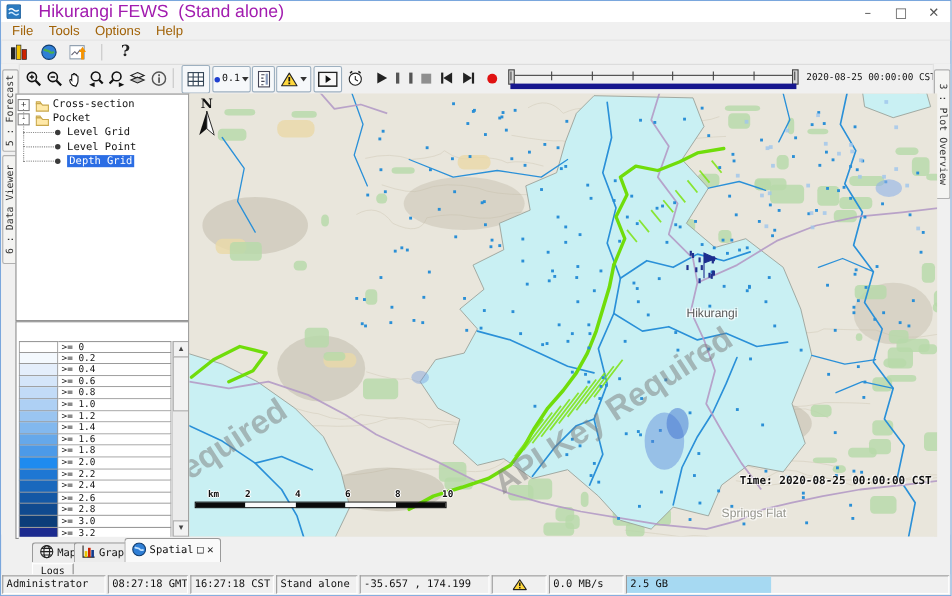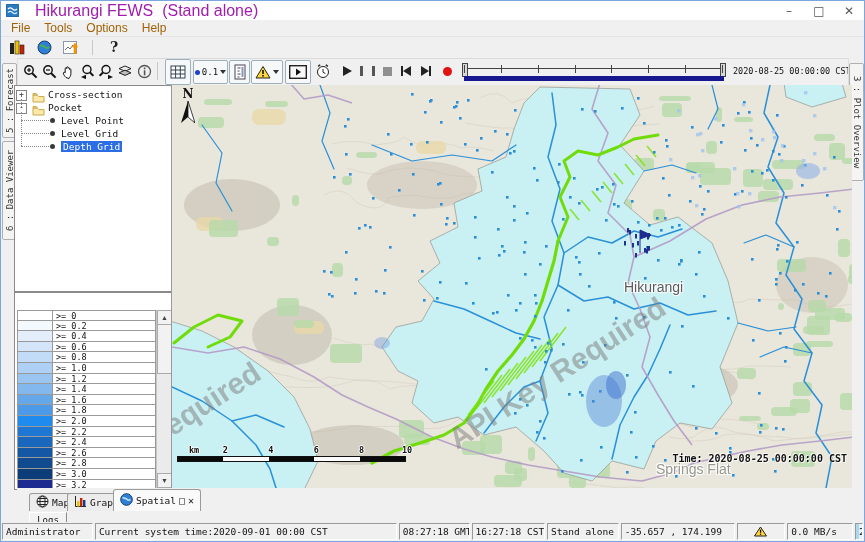--- a/index.html
+++ b/index.html
@@ -92,24 +92,24 @@
   .lg-scroll{position:absolute;top:17px;right:1px;bottom:1px;width:14px;background:#ebebeb;border-left:1px solid #c5c5c5}
   .lg-arrow{position:absolute;left:0;width:13px;height:13px;background:#f2f2f2;border:1px solid #aaa;
             font-size:7px;color:#444;display:flex;align-items:center;justify-content:center}
   .lg-thumb{position:absolute;left:0;top:14px;width:13px;height:48px;background:#f2f2f2;border:1px solid #aaa}
 
   
   .map-area{position:absolute;left:170px;top:84px;width:680px;height:403px;background:#e9e6dc;
             overflow:hidden;border-left:1px solid #9a9a9a}
   .north{position:absolute;left:7px;top:2px;width:18px;text-align:center}
   .north-n{font-size:12px;font-weight:bold;font-family:"DejaVu Serif",serif;color:#111}
-  .map-town{position:absolute;font-size:14px;color:#5a5a5a;white-space:nowrap;
+  .map-town{position:absolute;font-size:11px;color:#5a5a5a;white-space:nowrap;
             text-shadow:1px 1px 1px #fff,-1px -1px 1px #fff,1px -1px 1px #fff,-1px 1px 1px #fff}
   .map-town.faint{color:#97978f}
-  .map-time{position:absolute;right:5px;bottom:24px;font-size:10px;font-weight:bold;color:#111;
+  .map-time{position:absolute;right:5px;bottom:45px;font-size:10px;font-weight:bold;color:#111;
             font-family:"DejaVu Sans Mono",monospace;
             text-shadow:1px 1px 0 #ffffffcc,-1px -1px 0 #ffffffcc}
   .scalebar{position:absolute;left:5px;bottom:26px;width:234px}
   .scale-nums{position:relative;height:10px;font-size:8.5px;font-weight:bold;color:#111;
               font-family:"DejaVu Sans Mono",monospace;
               text-shadow:1px 0 0 #fff,-1px 0 0 #fff,0 1px 0 #fff,0 -1px 0 #fff}
   .scale-num{position:absolute;transform:translateX(-50%)}
   .scale-unit{position:absolute;left:12px}
   .scale-strip{margin-top:1px;display:flex;border:1px solid #111;width:227px;height:4px}
   .scale-seg{height:100%}
@@ -337,25 +337,25 @@
       <div class="tree-row">
         <span class="tree-expander">-</span>
         <span class="tree-folder"><svg width="13" height="11">
             <path d="M1 3.2V1.6h3.4L5.4 3.2z" fill="#ffe9a8" stroke="#c9a84c"></path>
             <path d="M1 3.2h4.4L6.8 4.6H12V10H1z" fill="#ffe9a8" stroke="#c9a84c"></path>
           </svg></span>
         <span class="tree-label root">Pocket</span>
       </div>
       <div class="tree-row">
         <span class="tree-bullet"></span>
-        <span class="tree-label child">Level Point</span>
+        <span class="tree-label child">Level Grid</span>
       </div>
       <div class="tree-row">
         <span class="tree-bullet"></span>
-        <span class="tree-label child">Level Grid</span>
+        <span class="tree-label child">Level Point</span>
       </div>
       <div class="tree-row">
         <span class="tree-bullet"></span>
         <span class="tree-label child selected">Depth Grid</span>
       </div>
       <div class="tree-vline" style="top: 13px; height: 8px;"></div>
       <div class="tree-vline" style="top: 26px; height: 34px;"></div>
       <div class="tree-hline" style="top: 34px; width: 28px;"></div>
       <div class="tree-hline" style="top: 47px; width: 28px;"></div>
       <div class="tree-hline" style="top: 60px; width: 28px;"></div>
@@ -958,23 +958,20 @@
       <span>Spatial</span>
       <span class="btab-glyph">□</span>
       <span class="btab-glyph" style="font-weight: bold;">✕</span>
     </div>
   </div>
 <div class="logs-btn">Logs</div>
 <div class="statusbar" id="statusbar">
     <div class="status-cell" style="width: 86px; text-align: right;">
       <span class="cell-text">Administrator</span>
     </div>
-    <div class="status-cell" style="width: 305px;">
-      <span class="cell-text">Current system time:2020-09-01 00:00 CST</span>
-    </div>
     <div class="status-cell" style="width: 65px;">
       <span class="cell-text">08:27:18 GMT</span>
     </div>
     <div class="status-cell" style="width: 68px;">
       <span class="cell-text">16:27:18 CST</span>
     </div>
     <div class="status-cell" style="width: 66px;">
       <span class="cell-text">Stand alone</span>
     </div>
     <div class="status-cell" style="width: 110px;">

